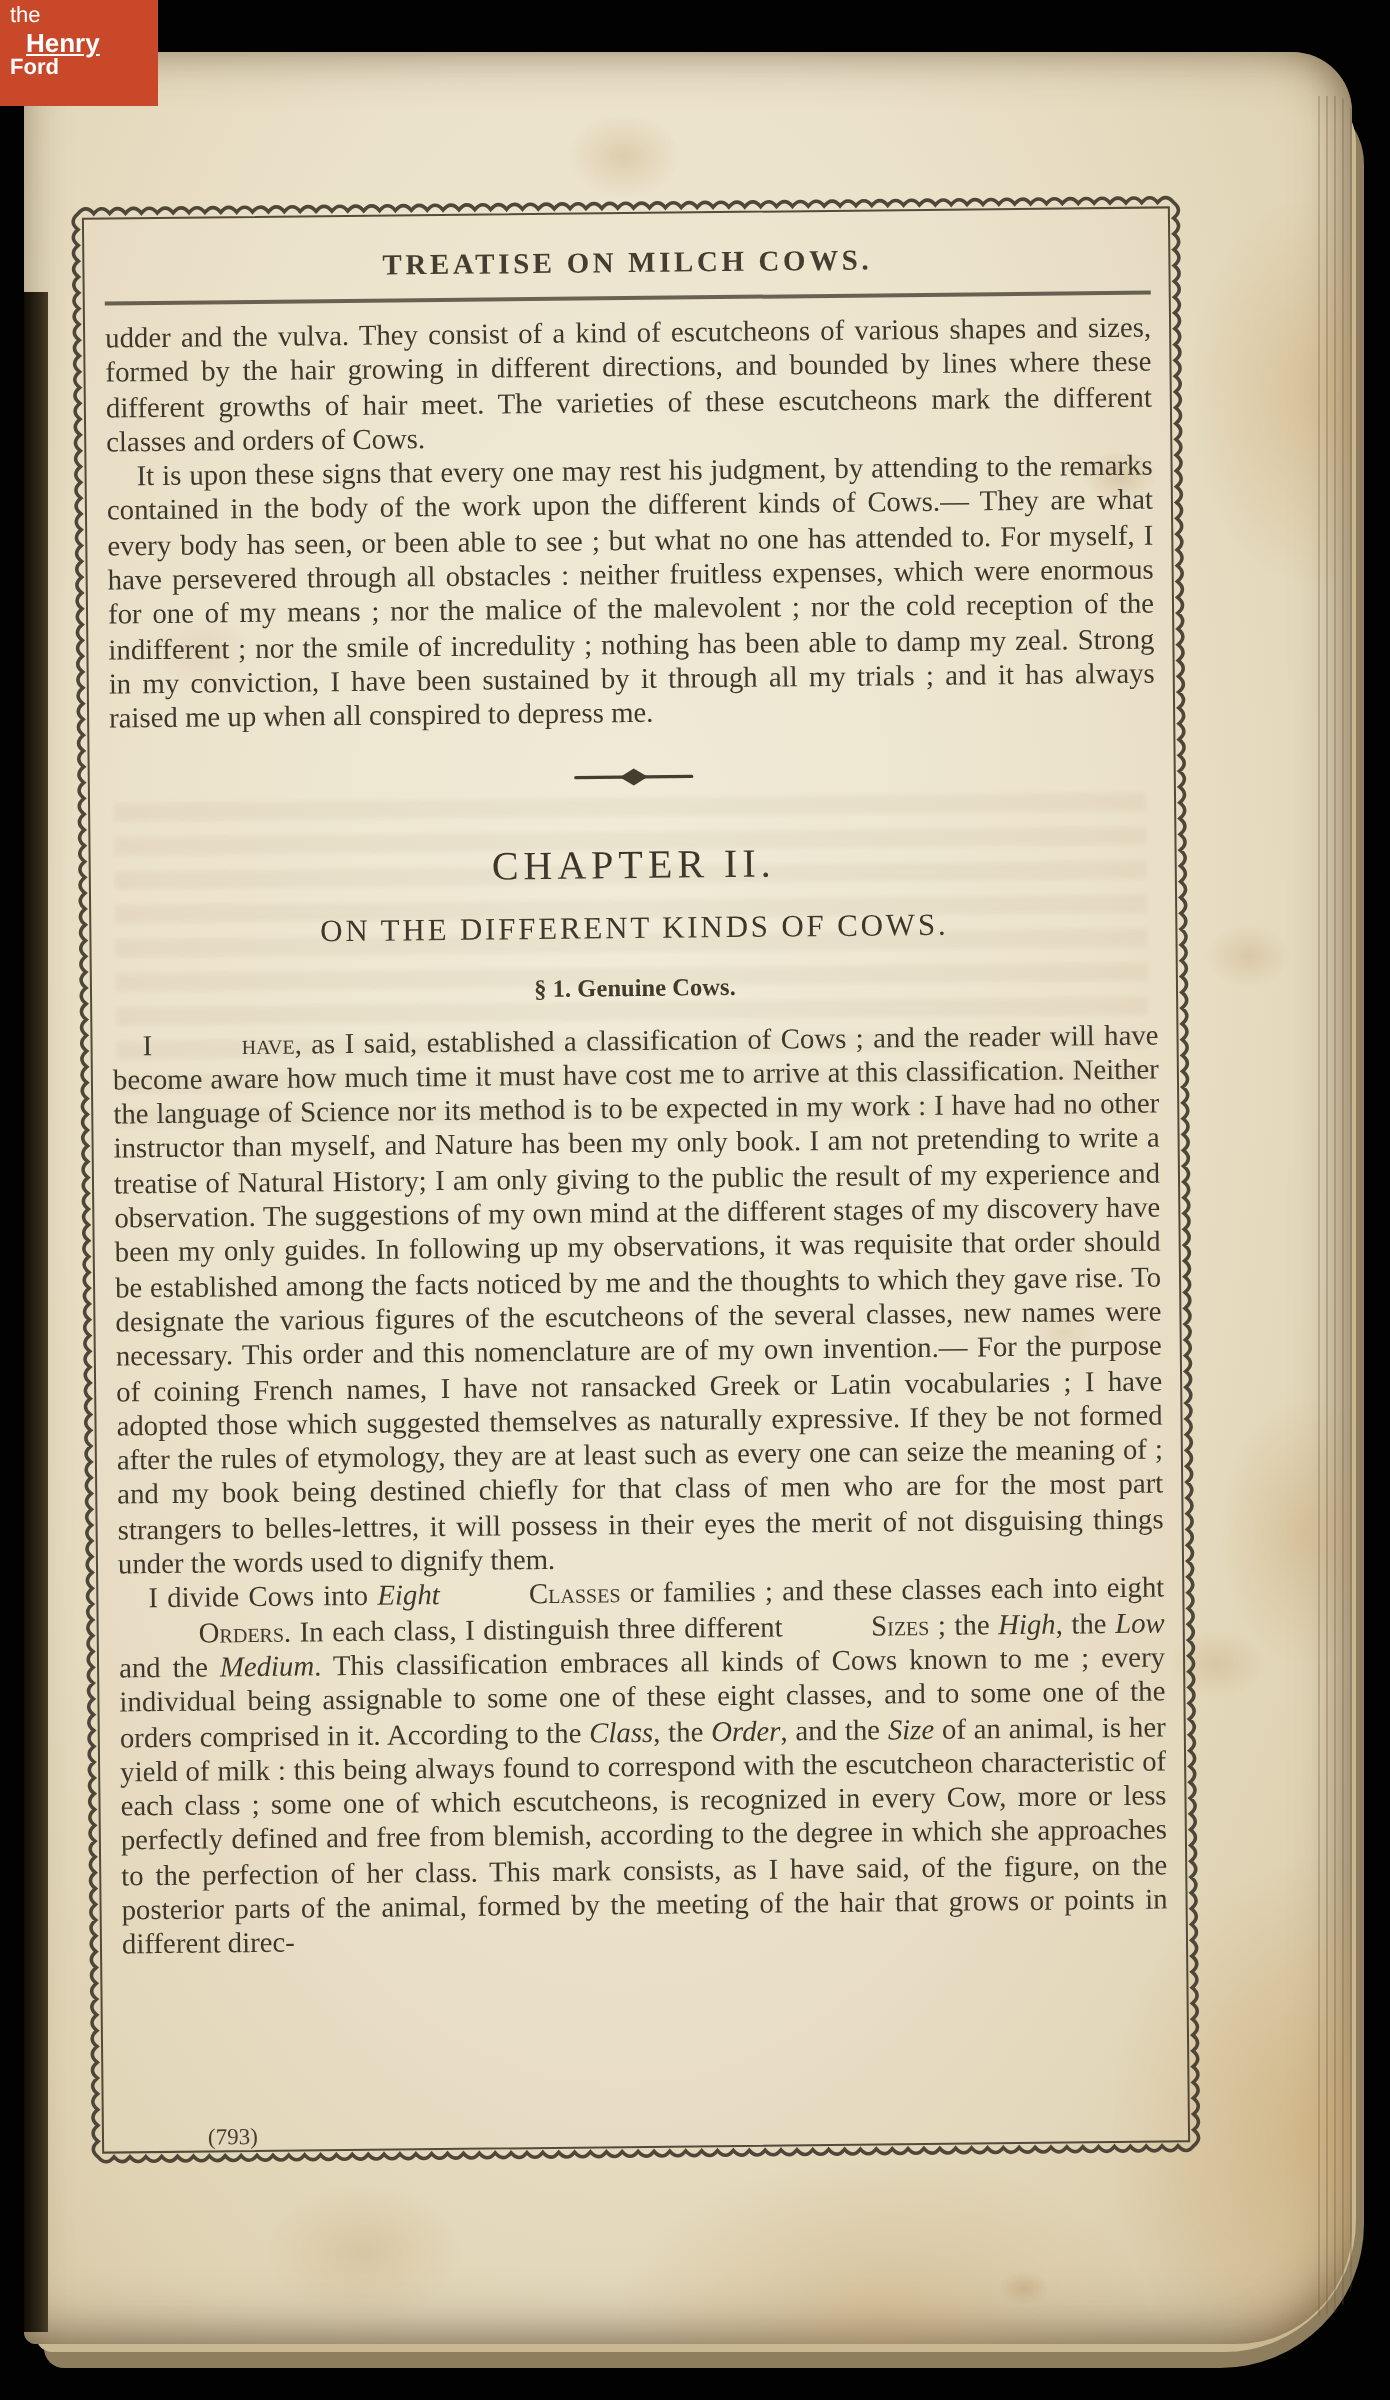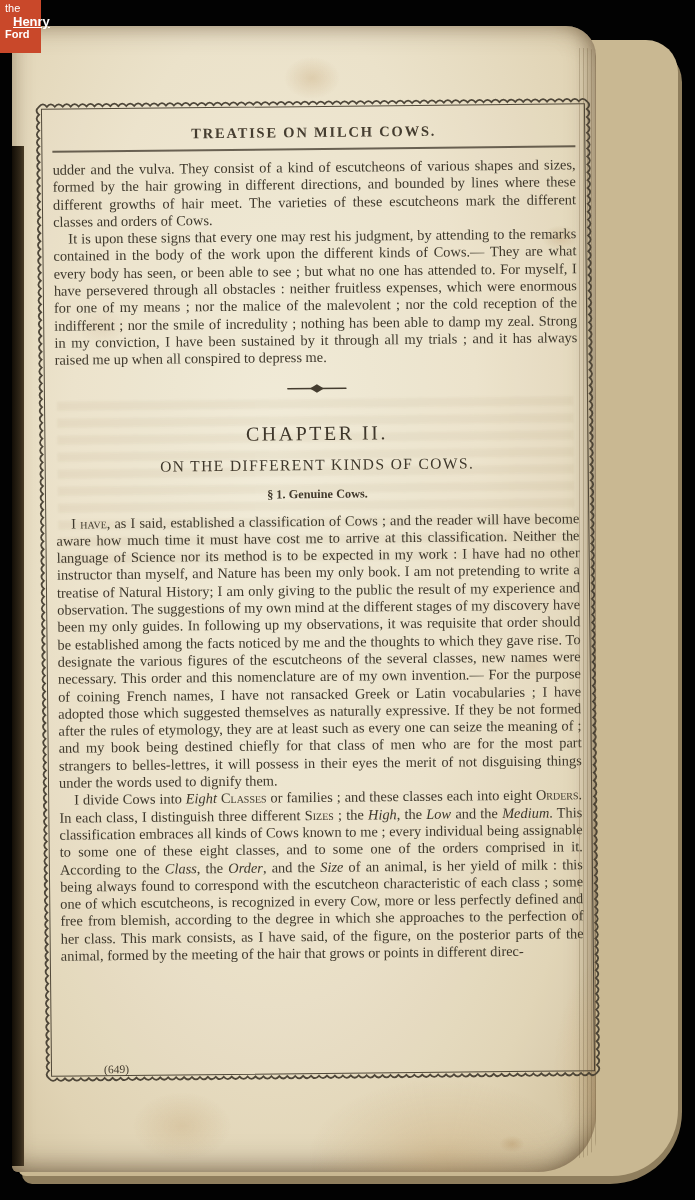--- a/index.html
+++ b/index.html
@@ -6,21 +6,21 @@
   .stage{position:relative;width:695px;height:1200px;background:#020202;overflow:hidden;
          font-family:"Liberation Serif","DejaVu Serif",serif;}
 
   
   .stack2{position:absolute;left:22px;top:48px;width:660px;height:1136px;
           background:#8f7e5d;border-radius:4px 34px 72px 10px;}
   .stack1{position:absolute;left:18px;top:40px;width:660px;height:1136px;
           background:#c9b892;border-radius:4px 32px 66px 8px;}
 
   
-  .paper{position:absolute;left:12px;top:26px;width:584px;height:1146px;
+  .paper{position:absolute;left:12px;top:26px;width:664px;height:1146px;
          border-radius:4px 30px 58px 6px;
          background:radial-gradient(ellipse at 45% 38%, #f1ead6 0%, #ebe2ca 45%, #e0d3b4 78%, #cfbf9b 100%);
          box-shadow: inset -14px 0 26px -12px rgba(85,62,34,.55),
                      inset 0 -18px 30px -16px rgba(70,50,28,.6),
                      inset 0 16px 28px -18px rgba(90,66,38,.45),
                      inset 12px 0 26px -16px rgba(90,66,38,.35);}
   
   .paper::before{content:"";position:absolute;inset:0;border-radius:inherit;pointer-events:none;
     background-image:
       radial-gradient(ellipse 90px 140px at 645px 170px, rgba(193,152,92,.32), rgba(193,152,92,0) 70%),
@@ -37,22 +37,22 @@
       radial-gradient(ellipse 24px 16px at 520px 640px, rgba(172,132,80,.16), rgba(172,132,80,0) 70%);}
   
   .paper::after{content:"";position:absolute;right:0;top:22px;bottom:14px;width:17px;opacity:.75;
     border-radius:0 28px 54px 0;pointer-events:none;
     background:repeating-linear-gradient(to left, rgba(105,85,55,.38) 0 1px, rgba(0,0,0,0) 1px 4px);}
 
   .left-sliver{position:absolute;left:0;top:120px;width:12px;height:1020px;
     background:linear-gradient(to right,#120d06,#33291a 70%,#4a3c26);}
 
   
-  .logo{position:absolute;left:0;top:0;width:41px;height:53px;background:#c9482a;z-index:9;
-        font-family:"Liberation Sans","DejaVu Sans",sans-serif;color:#fff;}
+  .logo{position:absolute;left:0;top:0;width:63px;height:53px;background:#c9482a;z-index:9;
+        font-family:"Liberation Sans","DejaVu Sans",sans-serif;color:#fff;padding-left:16px;}
   .logo .l1{position:absolute;left:5px;top:2px;font-size:11px;font-weight:400;}
   .logo .l2{position:absolute;left:13px;top:14px;font-size:13px;font-weight:700;text-decoration:underline;}
   .logo .l3{position:absolute;left:5px;top:28px;font-size:11px;font-weight:700;}
 
   
   .frame{position:absolute;left:34px;top:80px;width:542px;height:966px;
          border:1.5px solid rgba(62,54,40,.88);transform:rotate(-0.6deg);
          background:rgba(255,255,255,.05);}
   .wavy{position:absolute;left:-8px;top:-8px;width:558px;height:982px;overflow:visible;pointer-events:none;}
   .frame-inner{position:absolute;inset:0;padding:8px 9px 0 10px;overflow:hidden;}
@@ -61,21 +61,21 @@
     background:repeating-linear-gradient(to bottom, rgba(140,115,75,.12) 0 9px, rgba(0,0,0,0) 9px 17px);}
 
   .running-header{position:relative;text-align:center;font-size:14.5px;font-weight:700;
     letter-spacing:1.8px;color:#453d30;margin-top:9px;}
   .header-rule{border:0;border-top:2px solid rgba(60,52,40,.75);margin:7px 0 0 0;}
 
   .bodytext{position:relative;color:#3e382c;font-size:14.4px;line-height:17.3px;
     text-align:justify;margin-top:9px;}
   .bodytext p{margin:0;}
   .bodytext p.indent{text-indent:15px;}
-  .sc{font-variant:small-caps;}
+  .sc{font-variant:small-caps;margin-left:40px;}
   .it{font-style:italic;}
 
   .divider{display:block;margin:16px auto 10px auto;}
 
   .chapter-title{text-align:center;font-size:20px;letter-spacing:2.5px;color:#3c352a;margin-top:28px;}
   .chapter-subtitle{text-align:center;font-size:15.5px;letter-spacing:1.4px;color:#3e372b;margin-top:11px;}
   .section-heading{text-align:center;font-size:12.3px;font-weight:700;color:#41392c;margin-top:13px;}
   .body-paras{margin-top:11px;}
 
   .page-number{position:absolute;left:52px;bottom:0px;font-size:11.5px;color:#453d30;}
@@ -114,21 +114,21 @@
         <div class="chapter-title">CHAPTER II.</div>
         <div class="chapter-subtitle">ON THE DIFFERENT KINDS OF COWS.</div>
         <div class="section-heading">§ 1. Genuine Cows.</div>
 
         <div class="bodytext body-paras">
             <p class="indent"><span>I </span><span class="sc">have</span><span>, as I said, established a classification of Cows ; and the reader will have become aware how much time it must have cost me to arrive at this classification.  Neither the language of Science nor its method is to be expected in my work : I have had no other instructor than myself, and Nature has been my only book.  I am not pretending to write a treatise of Natural History; I am only giving to the public the result of my experience and observation.  The suggestions of my own mind at the different stages of my discovery have been my only guides. In following up my observations, it was requisite that order should be established among the facts noticed by me and the thoughts to which they gave rise.  To designate the various figures of the escutcheons of the several classes, new names were necessary.  This order and this nomenclature are of my own invention.— For the purpose of coining French names, I have not ransacked Greek or Latin vocabularies ; I have adopted those which suggested themselves as naturally expressive.  If they be not formed after the rules of etymology, they are at least such as every one can seize the meaning of ; and my book being destined chiefly for that class of men who are for the most part strangers to belles-lettres, it will possess in their eyes the merit of not disguising things under the words used to dignify them.</span></p>
             <p class="indent"><span>I divide Cows into </span><span class="it">Eight</span><span> </span><span class="sc">Classes</span><span> or families ; and these classes each into eight </span><span class="sc">Orders</span><span>.  In each class, I distinguish three different </span><span class="sc">Sizes</span><span> ; the </span><span class="it">High</span><span>, the </span><span class="it">Low</span><span> and the </span><span class="it">Medium</span><span>.  This classification embraces all kinds of Cows known to me ; every individual being assignable to some one of these eight classes, and to some one of the orders comprised in it.  According to the </span><span class="it">Class</span><span>, the </span><span class="it">Order</span><span>, and the </span><span class="it">Size</span><span> of an animal, is her yield of milk : this being always found to correspond with the escutcheon characteristic of each class ; some one of which escutcheons, is recognized in every Cow, more or less perfectly defined and free from blemish, according to the degree in which she approaches to the perfection of her class. This mark consists, as I have said, of the figure, on the posterior parts of the animal, formed by the meeting of the hair that grows or points in different direc-</span></p>
           </div>
       </div>
 
-      <div class="page-number">(649)</div>
+      <div class="page-number">(793)</div>
     </div>
   </div>
 
   <div class="logo">
     <span class="l1">the</span>
     <span class="l2">Henry</span>
     <span class="l3">Ford</span>
   </div>
 </div>
 

